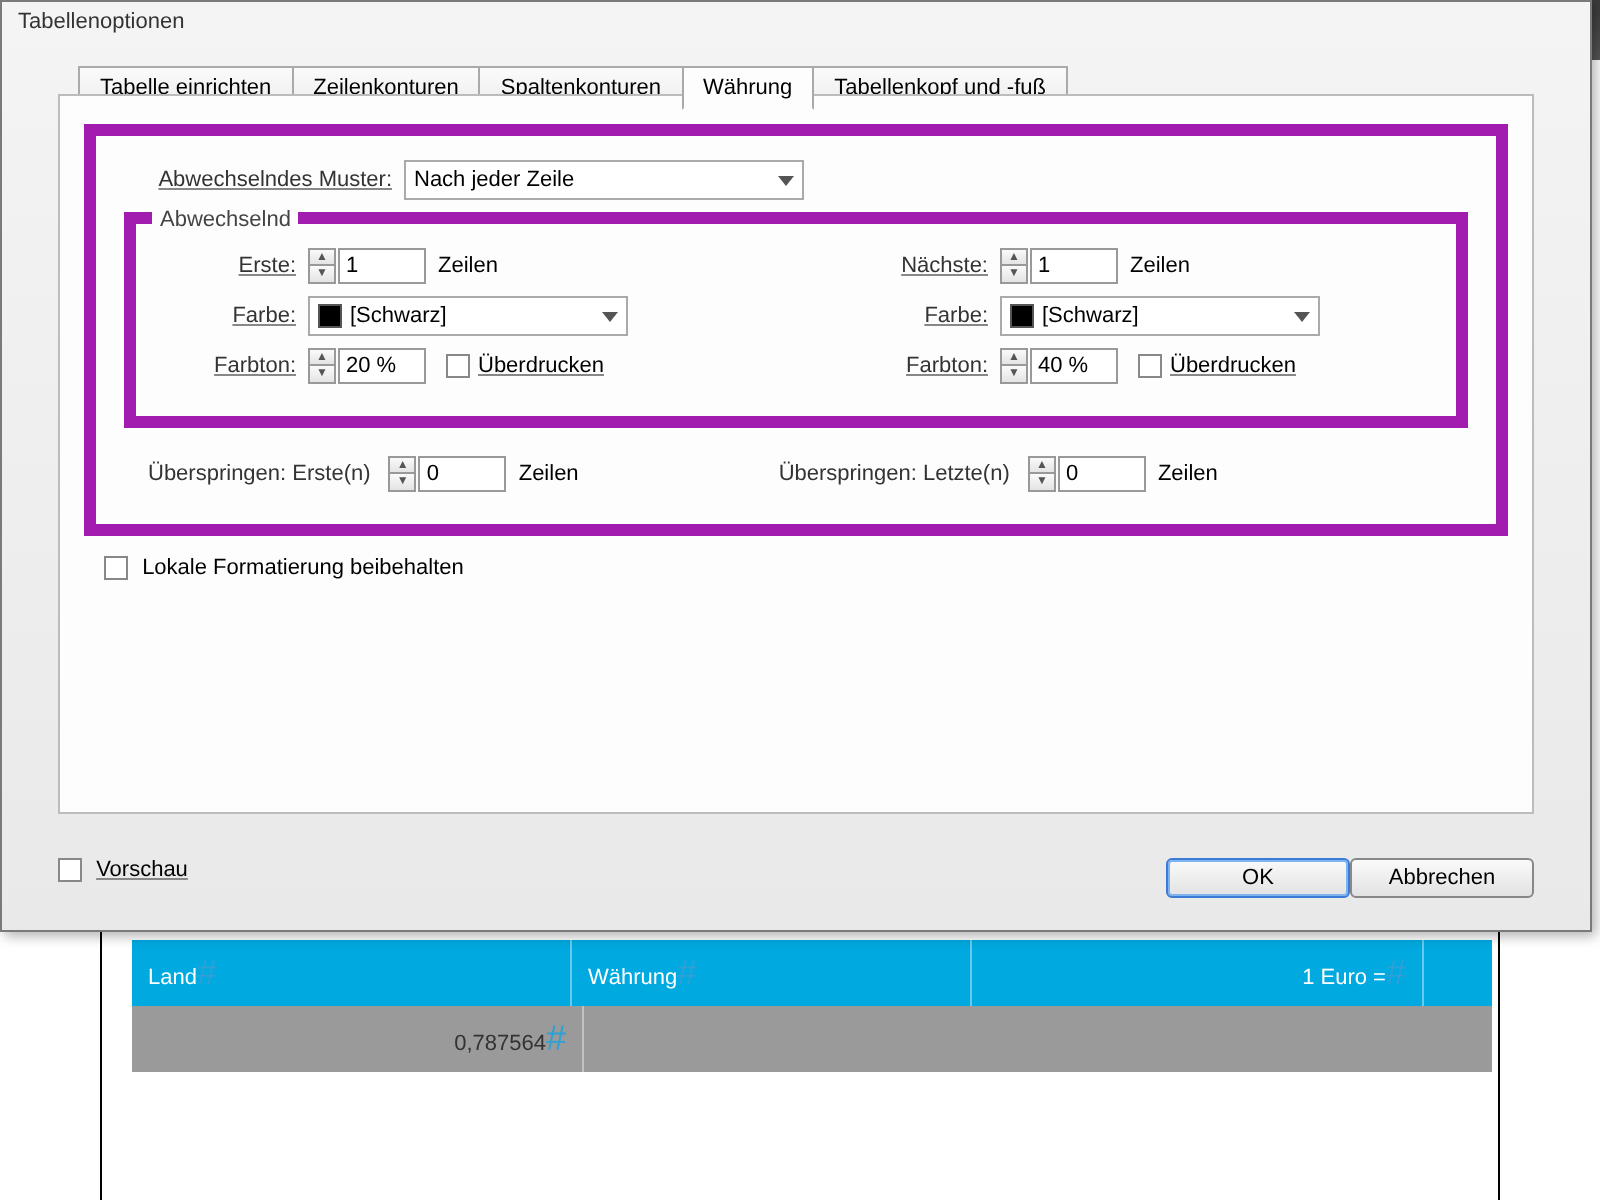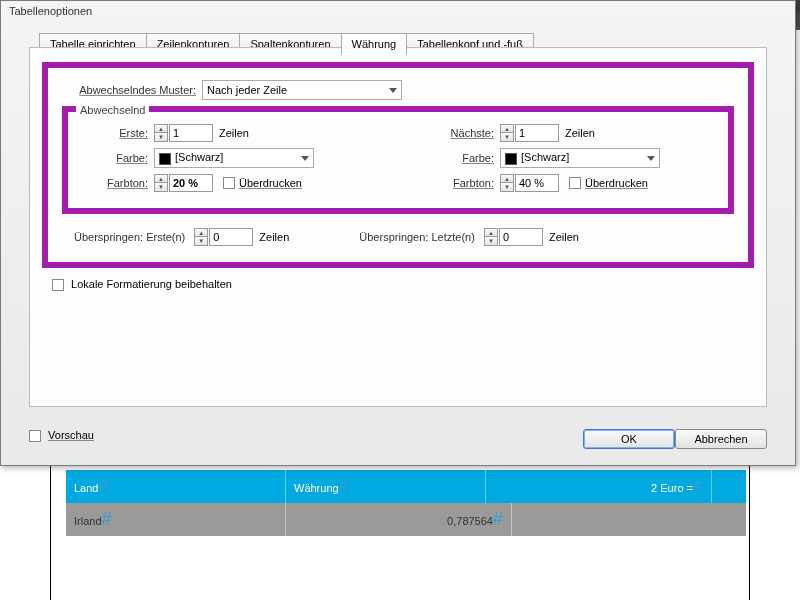--- a/index.html
+++ b/index.html
@@ -33,36 +33,35 @@
 .spin .sb:first-child{border-bottom:1px solid #999}
 .spin input{border:1px solid #999;height:18px;padding:0 3px;font-size:11px}
 .cb{width:12px;height:12px;border:1px solid #888;background:#fff;display:inline-block;margin-right:4px;vertical-align:middle}
 .sw{width:12px;height:12px;background:#000;border:1px solid #555;display:inline-block;margin-right:4px;vertical-align:middle}
 .cols{display:flex;gap:60px}
 .col{flex:1}
 .footer{position:absolute;left:28px;right:28px;bottom:16px;display:flex;align-items:flex-start;justify-content:space-between}
 .btn{border:1px solid #888;background:linear-gradient(#fafafa,#e2e2e2);padding:3px 0;width:92px;text-align:center;border-radius:3px;cursor:pointer}
 .btn.prim{border:1px solid #3b7bd6;box-shadow:0 0 0 1px #7db3ee inset}
 .und{text-decoration:underline;text-decoration-color:#888}
-.skip-row{display:flex;gap:70px;margin:14px 12px 0}
+.skip-row{display:flex;gap:100px;margin:14px 12px 0}
 </style>
 </head>
 <body>
 
 <div class="bg">
   <div class="bg-band"></div>
   <div class="bg-page"></div>
   <div class="bg-table">
     <div class="hdr">
       <div class="cell c1"><span>Land</span><span class="hash">#</span></div>
       <div class="cell c2"><span>Währung</span><span class="hash">#</span></div>
-      <div class="cell c3"><span>2 Euro =</span><span class="hash">#</span></div>
+      <div class="cell c3"><span>1 Euro =</span><span class="hash">#</span></div>
     </div>
     <div class="row r1">
-      <div class="cell c1"><span>Irland</span><span class="hash">#</span></div>
       <div class="cell c3"><span>0,787564</span><span class="hash">#</span></div>
     </div>
   </div>
 </div>
 
 <div class="dialog">
   <div class="titlebar">Tabellenoptionen</div>
 
   <div class="tabs">
     <div class="tab">Tabelle einrichten</div>
@@ -104,21 +103,21 @@
                   <span class="arr"></span>
                 </div>
             </div>
             <div class="row">
               <span class="lbl" style="width:72px"><span class="und">Farbton:</span></span>
               <div class="spin">
                   <div class="btns">
                     <div class="sb">▲</div>
                     <div class="sb">▼</div>
                   </div>
-                  <input style="width: 44px; font-weight: bold;" value="20 %">
+                  <input style="width: 44px;" value="20 %">
                 </div>
               <span class="cb" style="margin-left:10px"></span>
               <span><span class="und">Überdrucken</span></span>
             </div>
           </div>
           <div class="col">
             <div class="row">
               <span class="lbl" style="width:72px"><span class="und">Nächste:</span></span>
               <div class="spin">
                   <div class="btns">

